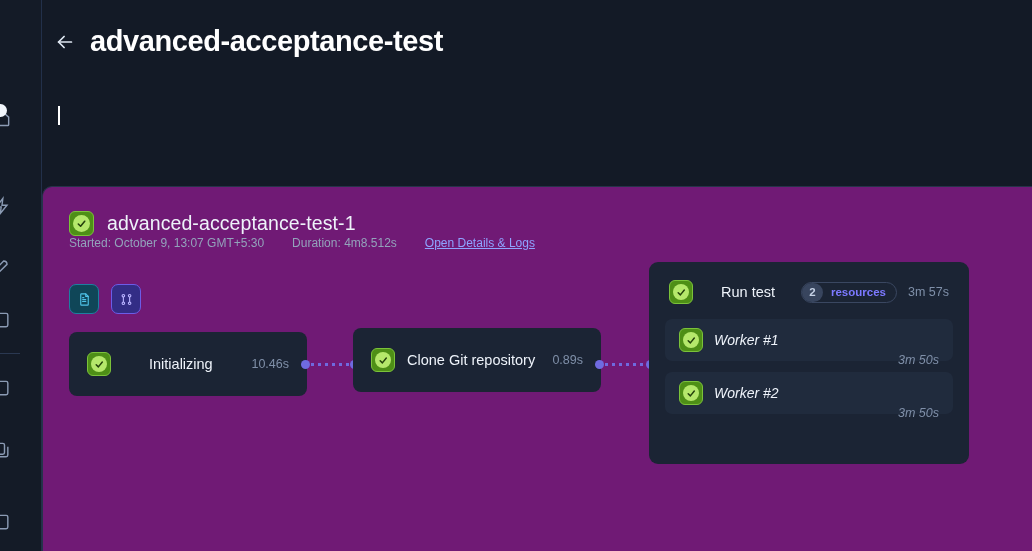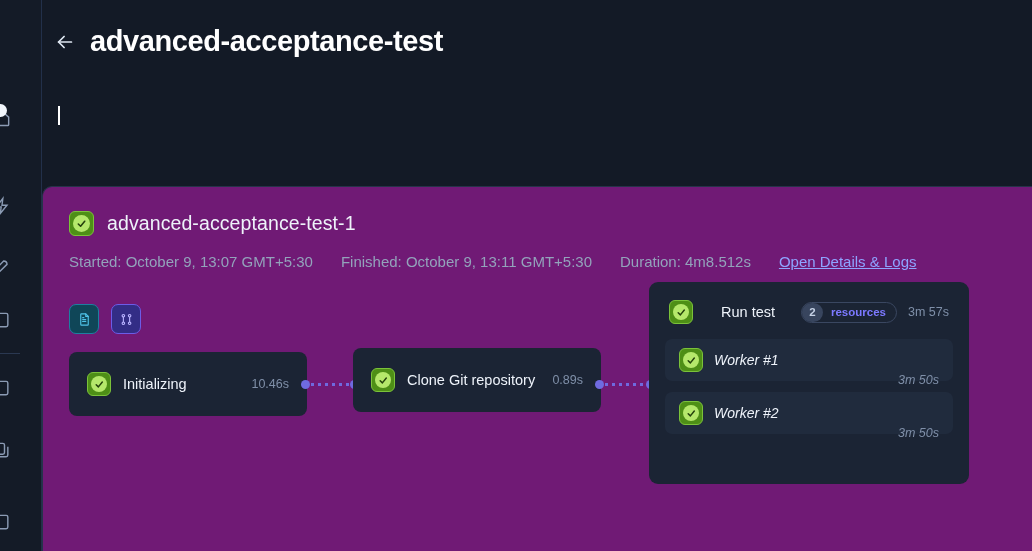--- a/index.html
+++ b/index.html
@@ -173,22 +173,21 @@
 
   .status-md { width: 24px; height: 24px; }
   .status-md .disc { width: 16.5px; height: 16.5px; }
   .status-md svg { width: 10.5px; height: 10.5px; }
 
   
   #execution-meta {
     display: flex;
     align-items: center;
     gap: 0;
-    margin-top: 17px;
-    font-size: 15px;
+    font-size: 12px;
     color: #93a3bb;
   }
   #execution-meta .meta-item { margin-right: 28px; white-space: nowrap; }
   #open-details-link {
     color: #8ea4ff;
     text-decoration: underline;
     cursor: pointer;
     white-space: nowrap;
   }
 
@@ -241,21 +240,21 @@
     margin-left: 12px;
     white-space: nowrap;
   }
   .node .dur {
     font-size: 12.5px;
     color: #7f8fa8;
     margin-left: auto;
     white-space: nowrap;
   }
 
-  #node-initializing { left: 26px;  top: 56px; width: 238px; height: 64px; }
+  #node-initializing { left: 26px;  top: 56px; width: 238px; height: 64px; gap: 26px; }
   #node-clone        { left: 310px; top: 52px; width: 248px; height: 64px; }
 
   
   #node-group {
     position: absolute;
     left: 606px;
     top: -14px;
     width: 320px;
     height: 202px;
     background: #1b2434;
@@ -430,21 +429,20 @@
           <svg viewBox="0 0 24 24" fill="none" stroke-width="3.4" stroke-linecap="round" stroke-linejoin="round">
               <path d="M5 13l5 5L19 7"></path>
             </svg>
         </div>
       </div>
       <div id="execution-name">advanced-acceptance-test-1</div>
     </div>
 
     <div id="execution-meta">
       <span class="meta-item">Started: October 9, 13:07 GMT+5:30</span>
-      <span class="meta-item">Finished: October 9, 13:11 GMT+5:30</span>
       <span class="meta-item">Duration: 4m8.512s</span>
       <span id="open-details-link">Open Details &amp; Logs</span>
     </div>
 
   </div>
 
   <div id="pipeline">
 
     <div id="artifact-buttons">
       <div class="icon-btn" id="btn-artifacts">

